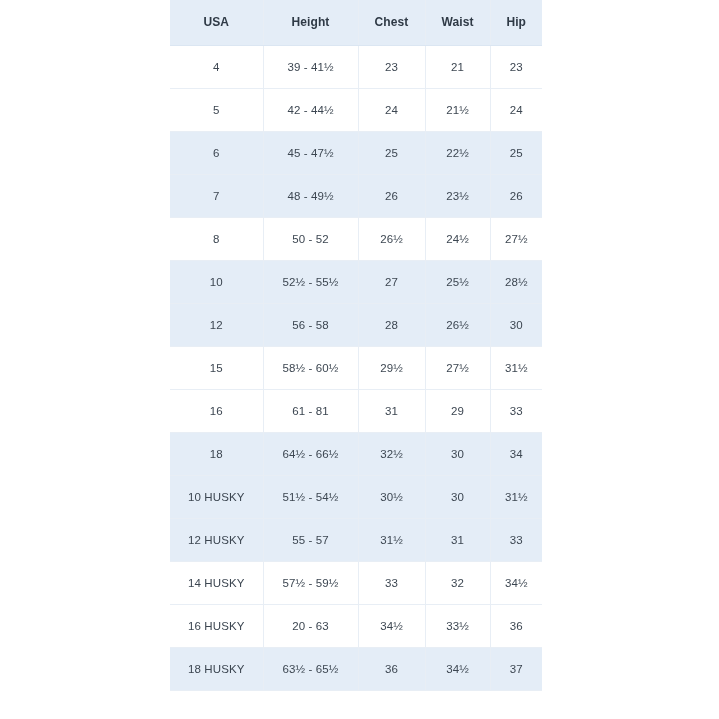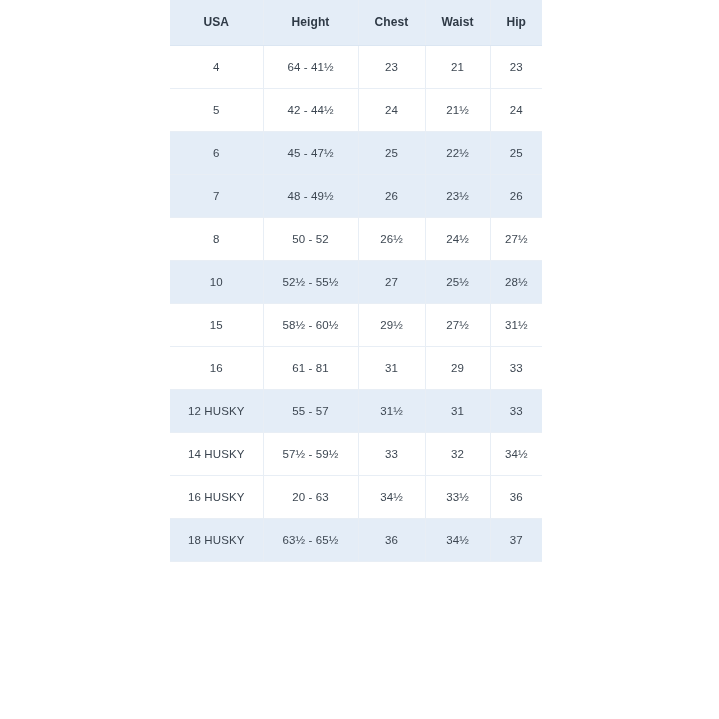--- a/index.html
+++ b/index.html
@@ -91,21 +91,21 @@
           <th>USA</th>
           <th>Height</th>
           <th>Chest</th>
           <th>Waist</th>
           <th>Hip</th>
         </tr>
     </thead>
     <tbody id="table-body">
         <tr class="row-plain">
           <td>4</td>
-          <td>64 - 41½</td>
+          <td>39 - 41½</td>
           <td>23</td>
           <td>21</td>
           <td>23</td>
         </tr>
         <tr class="row-plain">
           <td>5</td>
           <td>42 - 44½</td>
           <td>24</td>
           <td>21½</td>
           <td>24</td>
@@ -131,35 +131,56 @@
           <td>24½</td>
           <td>27½</td>
         </tr>
         <tr class="row-shade">
           <td>10</td>
           <td>52½ - 55½</td>
           <td>27</td>
           <td>25½</td>
           <td>28½</td>
         </tr>
+        <tr class="row-shade">
+          <td>12</td>
+          <td>56 - 58</td>
+          <td>28</td>
+          <td>26½</td>
+          <td>30</td>
+        </tr>
         <tr class="row-plain">
           <td>15</td>
           <td>58½ - 60½</td>
           <td>29½</td>
           <td>27½</td>
           <td>31½</td>
         </tr>
         <tr class="row-plain">
           <td>16</td>
           <td>61 - 81</td>
           <td>31</td>
           <td>29</td>
           <td>33</td>
         </tr>
         <tr class="row-shade">
+          <td>18</td>
+          <td>64½ - 66½</td>
+          <td>32½</td>
+          <td>30</td>
+          <td>34</td>
+        </tr>
+        <tr class="row-shade">
+          <td>10 HUSKY</td>
+          <td>51½ - 54½</td>
+          <td>30½</td>
+          <td>30</td>
+          <td>31½</td>
+        </tr>
+        <tr class="row-shade">
           <td>12 HUSKY</td>
           <td>55 - 57</td>
           <td>31½</td>
           <td>31</td>
           <td>33</td>
         </tr>
         <tr class="row-plain">
           <td>14 HUSKY</td>
           <td>57½ - 59½</td>
           <td>33</td>

